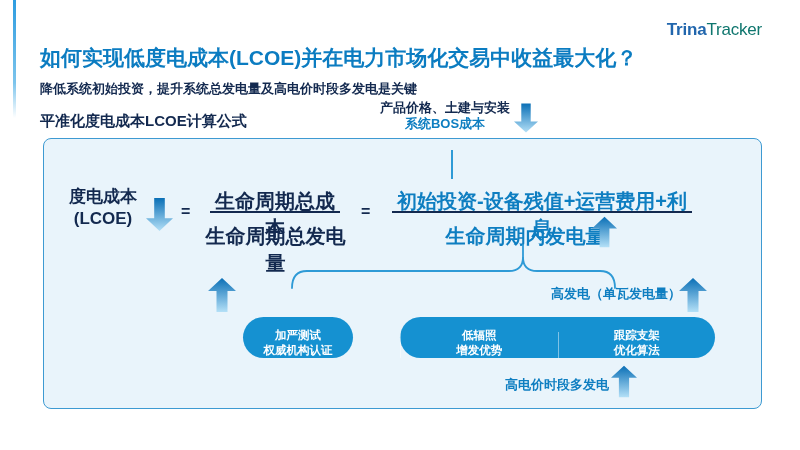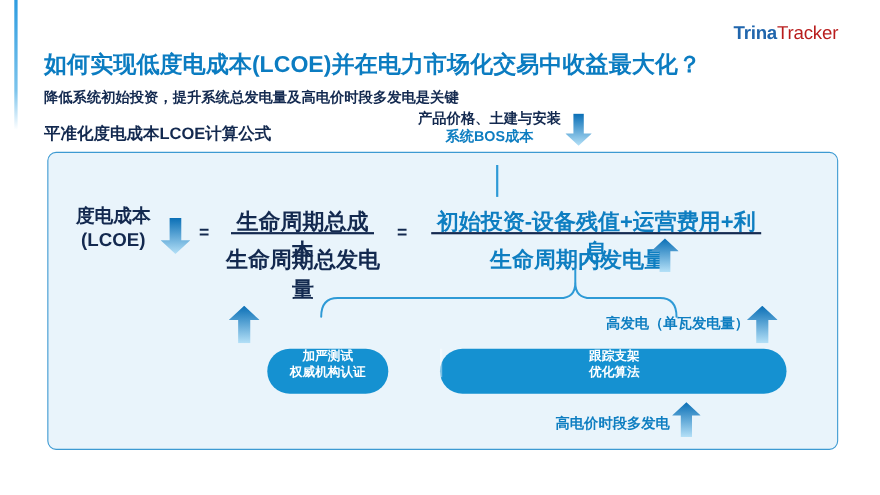--- a/index.html
+++ b/index.html
@@ -7,21 +7,21 @@
   .stage {
     position:relative; width:800px; height:450px; background:#ffffff;
     font-family:"Liberation Sans","DejaVu Sans",sans-serif; overflow:hidden;
   }
   .accent-bar {
     position:absolute; left:13px; top:0; width:3px; height:118px;
     background:linear-gradient(180deg,#2d9ce0 0%,#7cc4ec 70%,rgba(255,255,255,0) 100%);
   }
   .logo { position:absolute; top:20px; right:38px; font-size:17px; letter-spacing:-0.2px; }
   .logo .p1 { color:#2166ad; font-weight:bold; }
-  .logo .p2 { color:#b91c1c; font-weight:normal; }
+  .logo .p2 { color:#0f766e; font-weight:normal; }
   .title { position:absolute; left:40px; top:44px; font-size:21px; font-weight:bold; color:#0b7cc1; }
   .subtitle { position:absolute; left:40px; top:80px; font-size:13px; font-weight:bold; color:#13294f; }
   .section-label { position:absolute; left:40px; top:112px; font-size:15px; font-weight:bold; color:#13294f; }
 
   .annotation { position:absolute; left:372px; top:100px; width:146px; text-align:center; font-size:13px; font-weight:bold; line-height:16px; }
   .annotation .l1 { color:#13294f; }
   .annotation .l2 { color:#0e7ec1; }
   .anno-arrow { position:absolute; left:514px; top:103px; }
 
   .formula-box {
@@ -50,21 +50,21 @@
   .brace-svg { position:absolute; left:285px; top:243px; }
 
   .branch-label { position:absolute; top:285px; font-size:13px; font-weight:bold; color:#0e7ec1; }
   .bl-left { left:244px; }
   .bl-right { left:551px; }
   .ba-left { position:absolute; left:208px; top:278px; }
   .ba-right { position:absolute; left:679px; top:278px; }
 
   .pill {
     position:absolute; top:317px; height:41px; background:#1591d1; border-radius:21px;
-    color:#fff; display:flex; align-items:flex-start; justify-content:center;
+    color:#fff; display:flex; align-items:flex-end; justify-content:center;
   }
   .pill-left { left:243px; width:110px; }
   .pill-right { left:400px; width:315px; }
   .pill .col { flex:1; text-align:center; font-size:11.5px; font-weight:bold; line-height:15px; padding:0 4px; }
   .pill-right .col.c1 { flex:1.25; }
   .pill .divider { width:1px; height:26px; background:rgba(255,255,255,0.45); }
 
   .bottom-note { position:absolute; left:505px; top:376px; font-size:13px; font-weight:bold; color:#0e7ec1; }
   .bottom-arrow { position:absolute; left:611px; top:365px; }
   .hidden-defs { position:absolute; width:0; height:0; }
@@ -144,20 +144,24 @@
 
   <div class="pill pill-left">
     <div class="col">
       <div>加严测试</div>
       <div>权威机构认证</div>
     </div>
   </div>
 
   <div class="pill pill-right">
     <div class="divider"></div>
+    <div class="col">
+      <div>低辐照</div>
+      <div>增发优势</div>
+    </div>
     <div class="divider"></div>
     <div class="col">
       <div>跟踪支架</div>
       <div>优化算法</div>
     </div>
   </div>
 
   <div class="bottom-note">高电价时段多发电</div>
   <svg class="bottom-arrow" width="26" height="33" viewBox="0 0 28 34">
     <polygon points="14,0 28,13 19.5,13 19.5,34 8.5,34 8.5,13 0,13" fill="url(#agrad)"></polygon>

